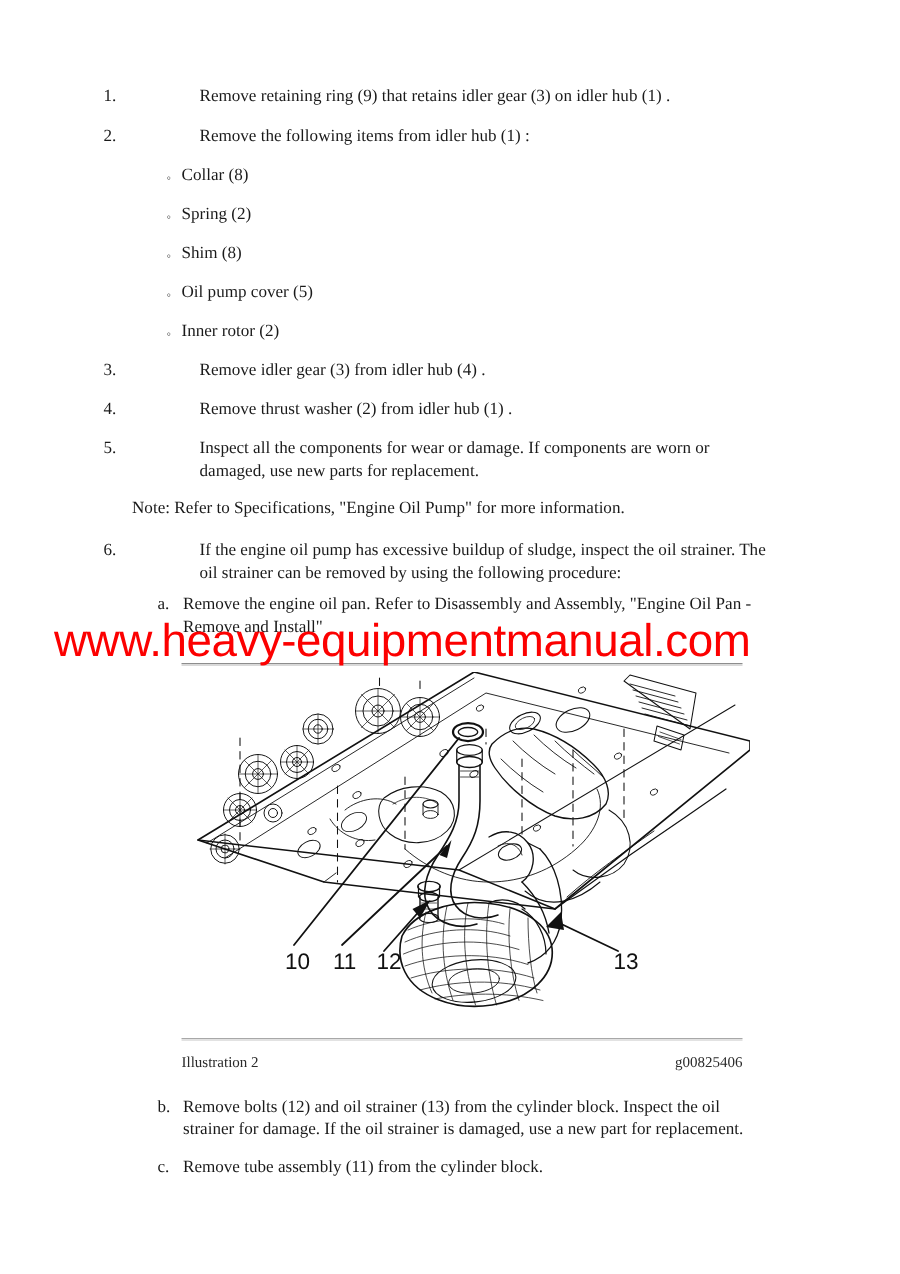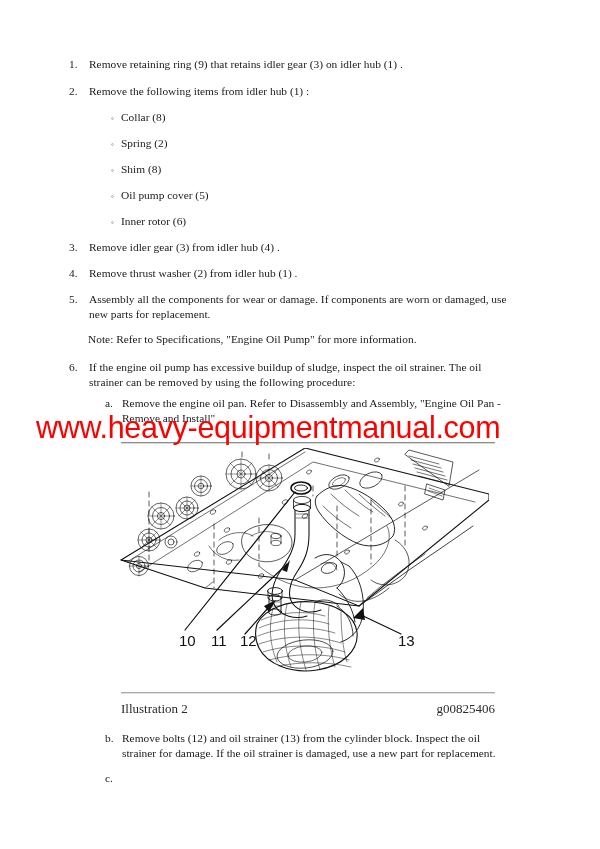--- a/index.html
+++ b/index.html
@@ -40,20 +40,21 @@
     line-height: 15.2px;
   }
   .num-item .marker {
     width: 20px;
     flex: 0 0 20px;
     text-align: left;
     padding-left: 1px;
   }
   .num-item .body {
     flex: 1 1 auto;
+    margin-left: 44px;
   }
 
   .bullet-item {
     position: absolute;
     display: flex;
     align-items: flex-start;
     font-size: 11.4px;
     line-height: 15.2px;
   }
   .bullet-item .dot {
@@ -90,35 +91,35 @@
     width: 374px;
     height: 2px;
     background: linear-gradient(to bottom, #8d8d8d 0 1px, #d9d9d9 1px 2px);
   }
   #rule-top { top: 442px; }
   #rule-bottom { top: 692px; height: 1.5px;
     background: linear-gradient(to bottom, #a8a8a8 0 1px, #e2e2e2 1px 2px); }
 
   .illustration-wrap {
     position: absolute;
-    left: 109px;
+    left: 120px;
     top: 448px;
     width: 380px;
     height: 242px;
   }
   .illustration-wrap svg { display: block; }
 
   .caption {
     position: absolute;
     top: 703px;
     left: 121px;
     width: 374px;
     display: flex;
     justify-content: space-between;
-    font-size: 13px;
+    font-size: 10px;
     line-height: 12px;
     color: #2a2a2a;
   }
 
   
   .watermark {
     position: absolute;
     left: 36px;
     top: 410px;
     width: 540px;
@@ -159,36 +160,36 @@
     <div class="bullet-item" style="left:111px; top:162px; width:380px;">
       <span class="dot">◦</span>
       <span class="body">Shim (8)</span>
     </div>
     <div class="bullet-item" style="left:111px; top:188px; width:380px;">
       <span class="dot">◦</span>
       <span class="body">Oil pump cover (5)</span>
     </div>
     <div class="bullet-item" style="left:111px; top:214px; width:380px;">
       <span class="dot">◦</span>
-      <span class="body">Inner rotor (6)</span>
+      <span class="body">Inner rotor (2)</span>
     </div>
 
     <div class="num-item" style="left:68px; top:240px; width:460px;">
       <span class="marker">3.</span>
       <span class="body">Remove idler gear (3) from idler hub (4) .</span>
     </div>
 
     <div class="num-item" style="left:68px; top:266px; width:460px;">
       <span class="marker">4.</span>
       <span class="body">Remove thrust washer (2) from idler hub (1) .</span>
     </div>
 
     <div class="num-item" style="left:68px; top:292px; width:445px;">
       <span class="marker">5.</span>
-      <span class="body">Assembly all the components for wear or damage. If components are worn or damaged, use new parts for replacement.</span>
+      <span class="body">Inspect all the components for wear or damage. If components are worn or damaged, use new parts for replacement.</span>
     </div>
 
     <div class="note-line" style="left:88px; top:332px; width:430px;">
       <b>Note:</b><span> Refer to Specifications, "Engine Oil Pump" for more information.</span>
     </div>
 
     <div class="num-item" style="left:68px; top:360px; width:450px;">
       <span class="marker">6.</span>
       <span class="body">If the engine oil pump has excessive buildup of sludge, inspect the oil strainer. The oil strainer can be removed by using the following procedure:</span>
     </div>
@@ -198,20 +199,21 @@
       <span class="body">Remove the engine oil pan. Refer to Disassembly and Assembly, "Engine Oil Pan - Remove and Install"</span>
     </div>
 
     <div class="alpha-item" style="left:105px; top:731px; width:405px;">
       <span class="marker">b.</span>
       <span class="body">Remove bolts (12) and oil strainer (13) from the cylinder block. Inspect the oil strainer for damage. If the oil strainer is damaged, use a new part for replacement.</span>
     </div>
 
     <div class="alpha-item" style="left:105px; top:771px; width:405px;">
       <span class="marker">c.</span>
+      <span class="body">Remove tube assembly (11) from the cylinder block.</span>
     </div>
 
   </div>
 
   <div class="rule" id="rule-top"></div>
 
   <div class="illustration-wrap">
     <svg width="380" height="242" viewBox="0 0 380 242" xmlns="http://www.w3.org/2000/svg">
       <g fill="none" stroke="#111111" stroke-width="0.9" stroke-linecap="round" stroke-linejoin="round">
 

